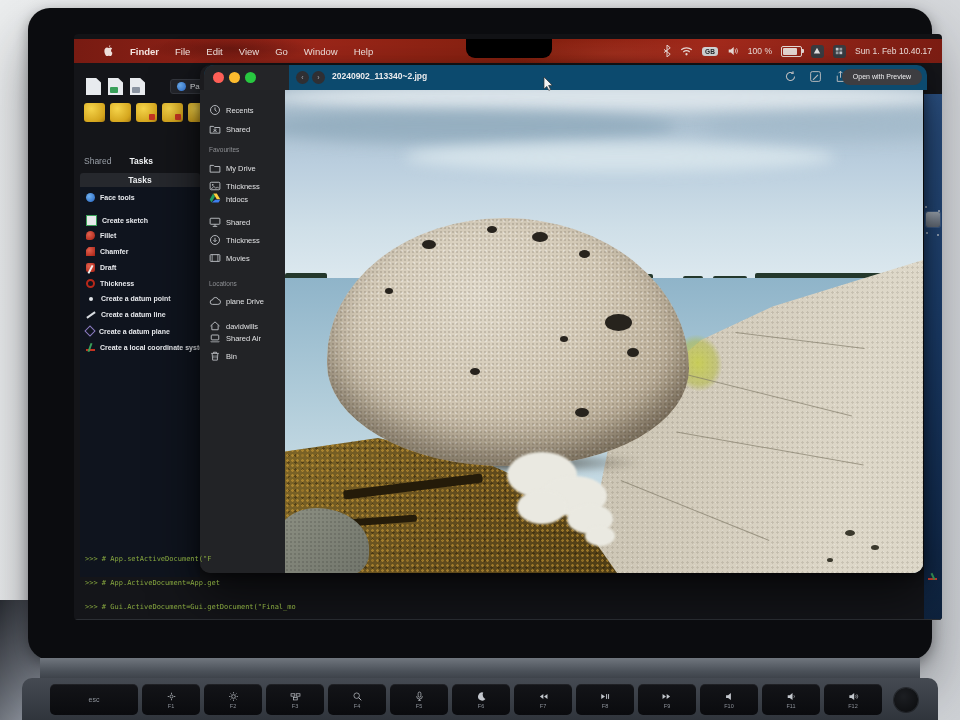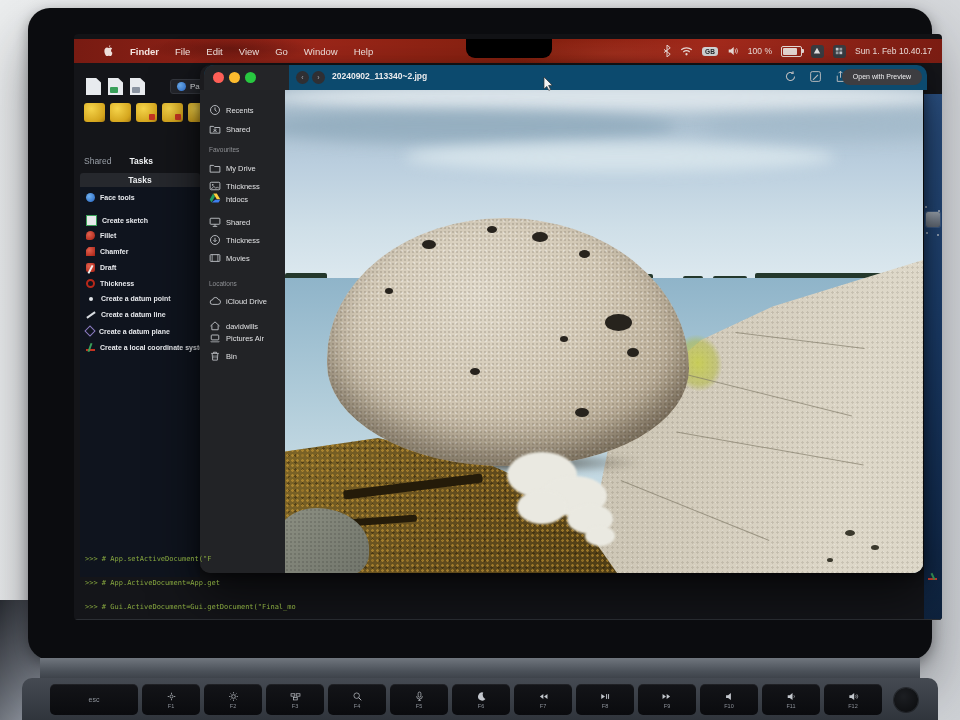--- a/index.html
+++ b/index.html
@@ -399,35 +399,35 @@
                 <rect x="1.5" y="3.5" width="13" height="9" rx="1" stroke="#c2c5c9" stroke-width="1.2" fill="none"></rect>
                 <path d="M4.2 3.5v9M11.8 3.5v9" stroke="#c2c5c9" stroke-width="1" fill="none"></path>
               </svg>
             <span>Movies</span>
           </div>
           <div class="shead" style="top:190px;">Locations</div>
           <div class="srow" style="top:205px;">
             <svg width="12" height="12" viewBox="0 0 16 16">
                 <path d="M4.5 12.5a3 3 0 0 1 .2-6A4 4 0 0 1 12.4 6a2.8 2.8 0 0 1-.6 6.5z" stroke="#c2c5c9" stroke-width="1.2" fill="none"></path>
               </svg>
-            <span>iCloud Drive</span>
+            <span>plane Drive</span>
           </div>
           <div class="srow" style="top:230px;">
             <svg width="12" height="12" viewBox="0 0 16 16">
                 <path d="M2 8l6-5.5L14 8" stroke="#c2c5c9" stroke-width="1.2" fill="none"></path>
                 <path d="M3.8 7v6h8.4V7" stroke="#c2c5c9" stroke-width="1.2" fill="none"></path>
               </svg>
             <span>davidwills</span>
           </div>
           <div class="srow" style="top:242px;">
             <svg width="12" height="12" viewBox="0 0 16 16">
                 <rect x="3" y="4" width="10" height="6.5" rx="1" stroke="#c2c5c9" stroke-width="1.2" fill="none"></rect>
                 <path d="M1.5 12.5h13l-1.2 1.3H2.7z" fill="#c2c5c9"></path>
               </svg>
-            <span>Pictures Air</span>
+            <span>Shared Air</span>
           </div>
           <div class="srow" style="top:260px;">
             <svg width="12" height="12" viewBox="0 0 16 16">
                 <path d="M3 4.5h10M6 4.5V3h4v1.5M4.2 4.5l.7 9h6.2l.7-9" stroke="#c2c5c9" stroke-width="1.1" fill="none"></path>
                 <path d="M6.6 7v4M9.4 7v4" stroke="#c2c5c9" stroke-width="1" fill="none"></path>
               </svg>
             <span>Bin</span>
           </div>
         </div>
 

